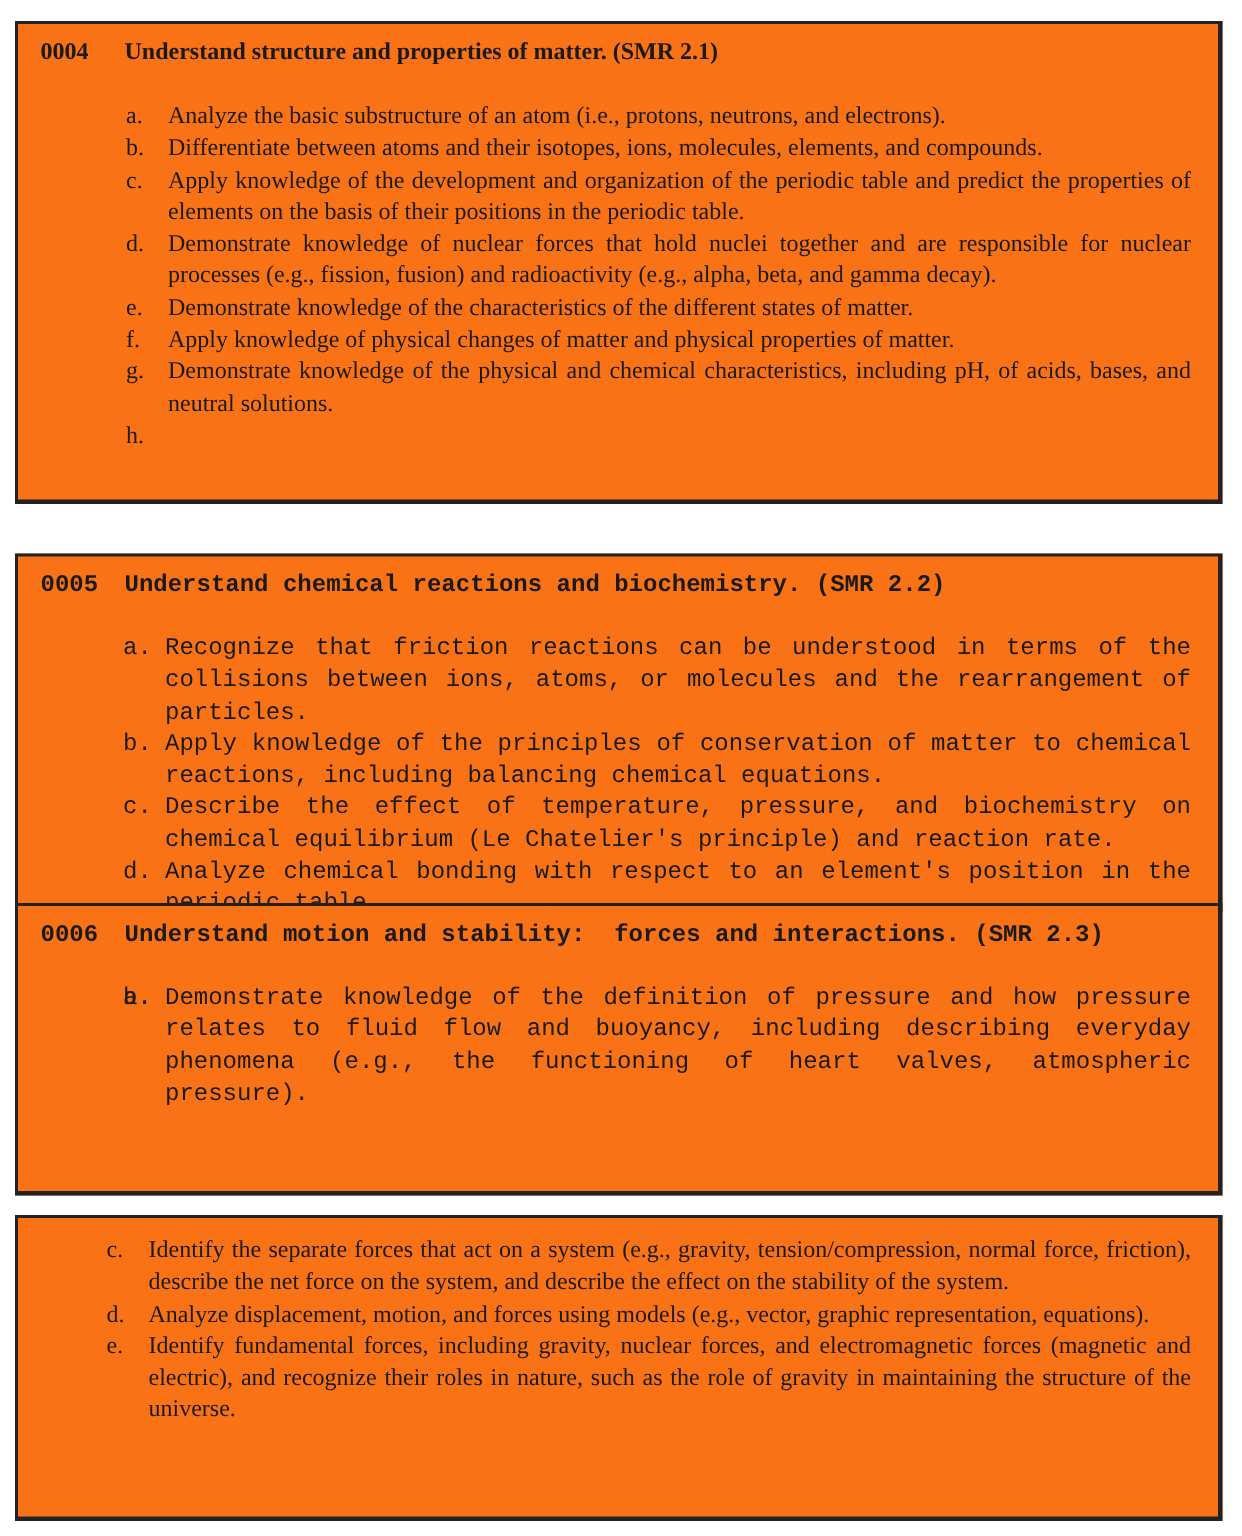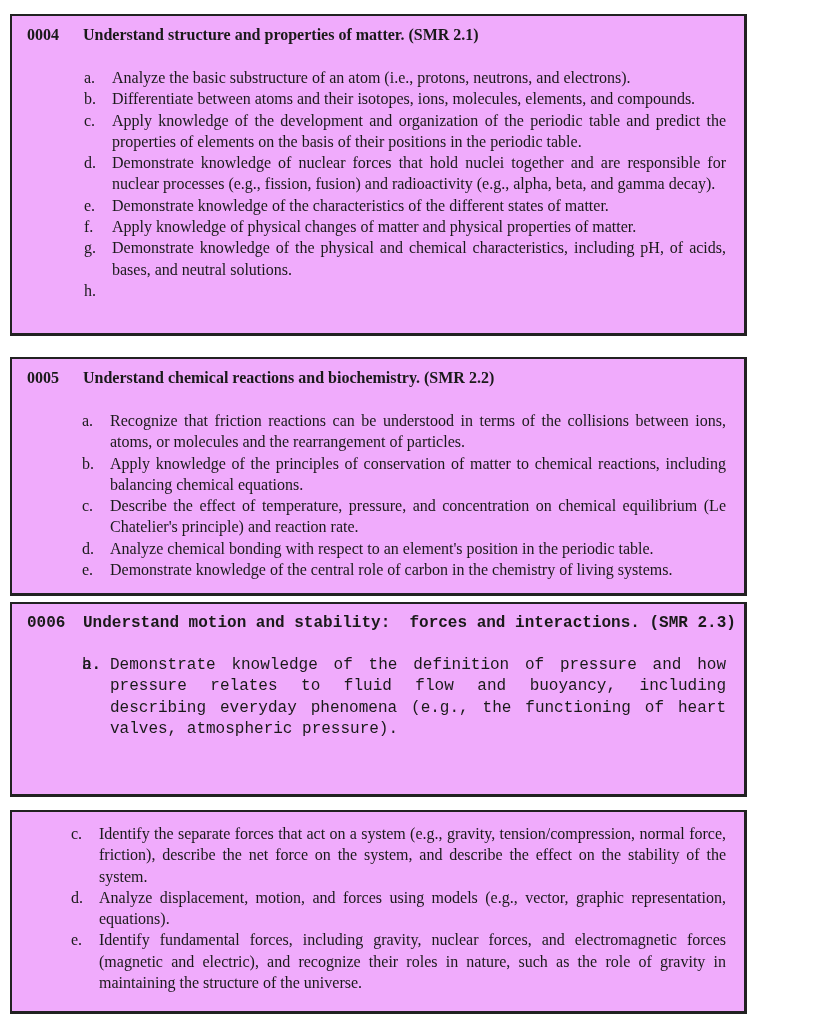--- a/index.html
+++ b/index.html
@@ -3,45 +3,45 @@
 <meta charset="utf-8">
 <style>
   html, body { margin: 0; padding: 0; background: #ffffff; }
   body {
     width: 828px; height: 1024px; position: relative; overflow: hidden;
     font-family: "Liberation Serif", "DejaVu Serif", serif;
     color: #1a1a1a;
   }
   .box {
     position: absolute;
-    left: 10px; width: 737px;
+    left: 10px; width: 805px;
     border: 2px solid #222;
     border-right-width: 3px; border-bottom-width: 3px;
     box-sizing: border-box;
-    background: #f0abfc;
+    background: #f97316;
   }
   .head {
     position: absolute; top: 9px; left: 15px;
     font-weight: bold; font-size: 16px; line-height: 20px;
     white-space: nowrap;
   }
   .head .num { display: inline-block; width: 56px; }
   .items {
     position: absolute; left: 0; right: 18px;
     list-style: none; margin: 0; padding: 0;
     font-size: 16px; line-height: 21.3px;
   }
   .items li { position: relative; text-align: justify; text-align-last: left; }
   .items .lbl { position: absolute; left: 0; }
   #box1 { top: 14px; height: 322px; }
   #box1 .items { top: 51px; }
   #box1 .items li { padding-left: 100px; margin-left: 0; }
   #box1 .items .lbl { left: 72px; }
 
-  #box2 { top: 357px; height: 239px; }
+  #box2 { top: 369px; height: 239px; font-family: Liberation Mono, monospace; }
   #box2 .items { top: 51px; }
   #box2 .items li { padding-left: 98px; }
   #box2 .items .lbl { left: 70px; }
 
   #box3 { top: 602px; height: 195px; font-family: Liberation Mono, monospace; }
   #box3 .items { top: 51px; }
   #box3 .items li { padding-left: 98px; }
   #box3 .items .lbl { left: 70px; }
 
   #box4 { top: 810px; height: 204px; }
@@ -68,21 +68,21 @@
   </ul>
 </div>
 
 <div class="box" id="box2">
   <div class="head">
     <span class="num">0005</span><span>Understand chemical reactions and biochemistry. (SMR 2.2)</span>
   </div>
   <ul class="items">
     <li><span class="lbl">a.</span><span>Recognize that friction reactions can be understood in terms of the collisions between ions, atoms, or molecules and the rearrangement of particles.</span></li>
     <li><span class="lbl">b.</span><span>Apply knowledge of the principles of conservation of matter to chemical reactions, including balancing chemical equations.</span></li>
-    <li><span class="lbl">c.</span><span>Describe the effect of temperature, pressure, and concentration on chemical equilibrium (Le Chatelier's principle) and reaction rate.</span></li>
+    <li><span class="lbl">c.</span><span>Describe the effect of temperature, pressure, and biochemistry on chemical equilibrium (Le Chatelier's principle) and reaction rate.</span></li>
     <li><span class="lbl">d.</span><span>Analyze chemical bonding with respect to an element's position in the periodic table.</span></li>
     <li><span class="lbl">e.</span><span>Demonstrate knowledge of the central role of carbon in the chemistry of living systems.</span></li>
   </ul>
 </div>
 
 <div class="box" id="box3">
   <div class="head">
     <span class="num">0006</span><span style="white-space:pre">Understand motion and stability:  forces and interactions. (SMR 2.3)</span>
   </div>
   <ul class="items">

